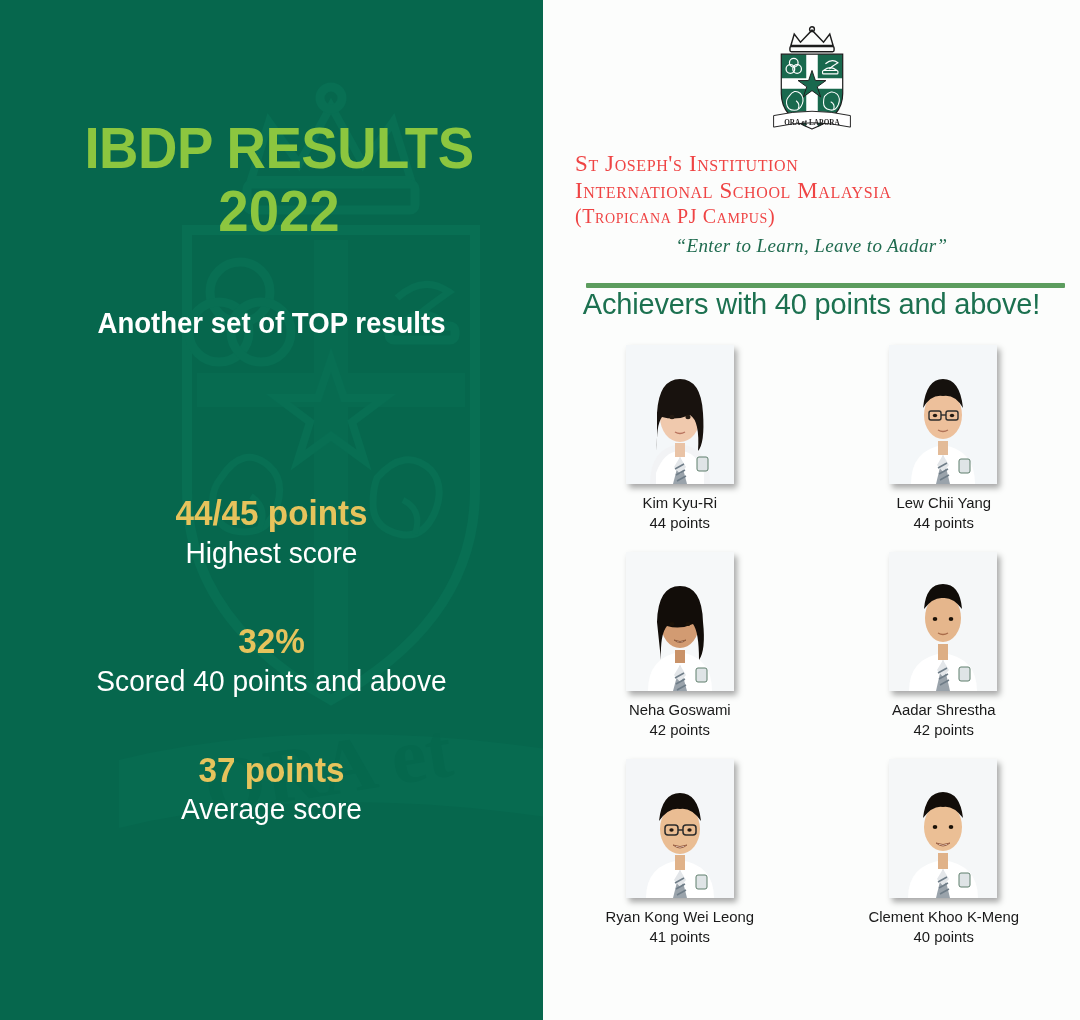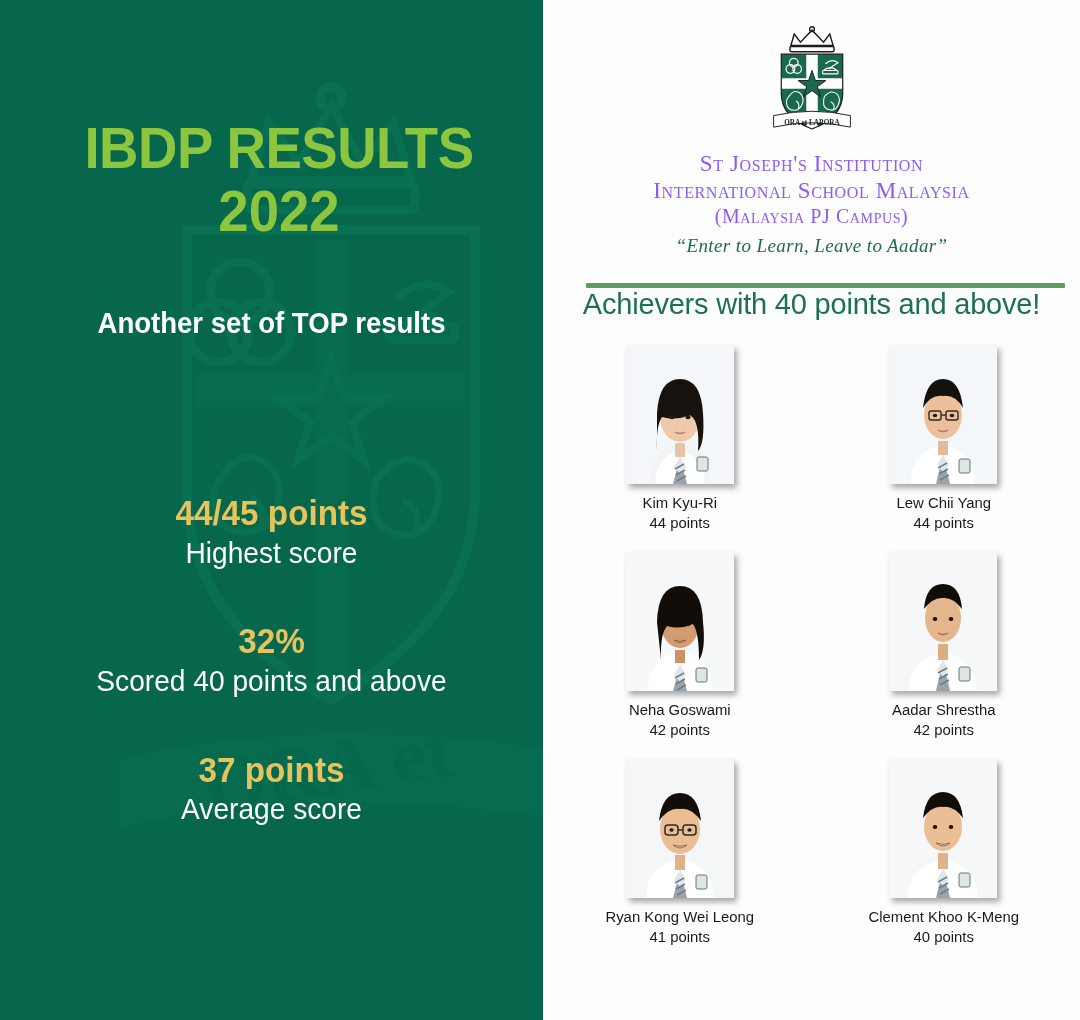--- a/index.html
+++ b/index.html
@@ -76,23 +76,22 @@
     width:537px; height:1020px;
     background:#fcfdfc;
     flex:0 0 537px;
     padding:0 32px;
   }
   .crest-wrap { display:flex; justify-content:center; padding-top:26px; }
   .crest { width:96px; height:112px; display:block; }
 
   .school-name {
     margin-top:13px;
-    text-align:center;
     font-family:"Liberation Serif", serif;
-    color:#8b5cf6;
+    color:#ef4444;
     line-height:1.17;
   }
   .school-name .ln {
     display:block;
     font-variant:small-caps;
     letter-spacing:.6px;
   }
   .ln1 { font-size:23px; }
   .ln2 { font-size:23px; }
   .ln3 { font-size:20px; }
@@ -263,21 +262,21 @@
         <g>
           <path d="M20 186 Q100 168 180 186 L180 210 Q100 192 20 210 Z" fill="#ffffff" stroke="#1d1d1d" stroke-width="2"></path>
           <text x="100" y="205" text-anchor="middle" font-family="Liberation Serif, serif" font-size="15" font-weight="bold" fill="#1d1d1d">ORA et LABORA</text>
         </g>
       </svg>
     </div>
 
     <div class="school-name">
       <span class="ln ln1">St Joseph's Institution</span>
       <span class="ln ln2">International School Malaysia</span>
-      <span class="ln ln3">(Malaysia PJ Campus)</span>
+      <span class="ln ln3">(Tropicana PJ Campus)</span>
     </div>
 
     <div class="motto">“Enter to Learn, Leave to Aadar”</div>
 
     <div class="divider"></div>
 
     <div class="achievers-heading">Achievers with 40 points and above!</div>
 
     <div class="grid">
 

